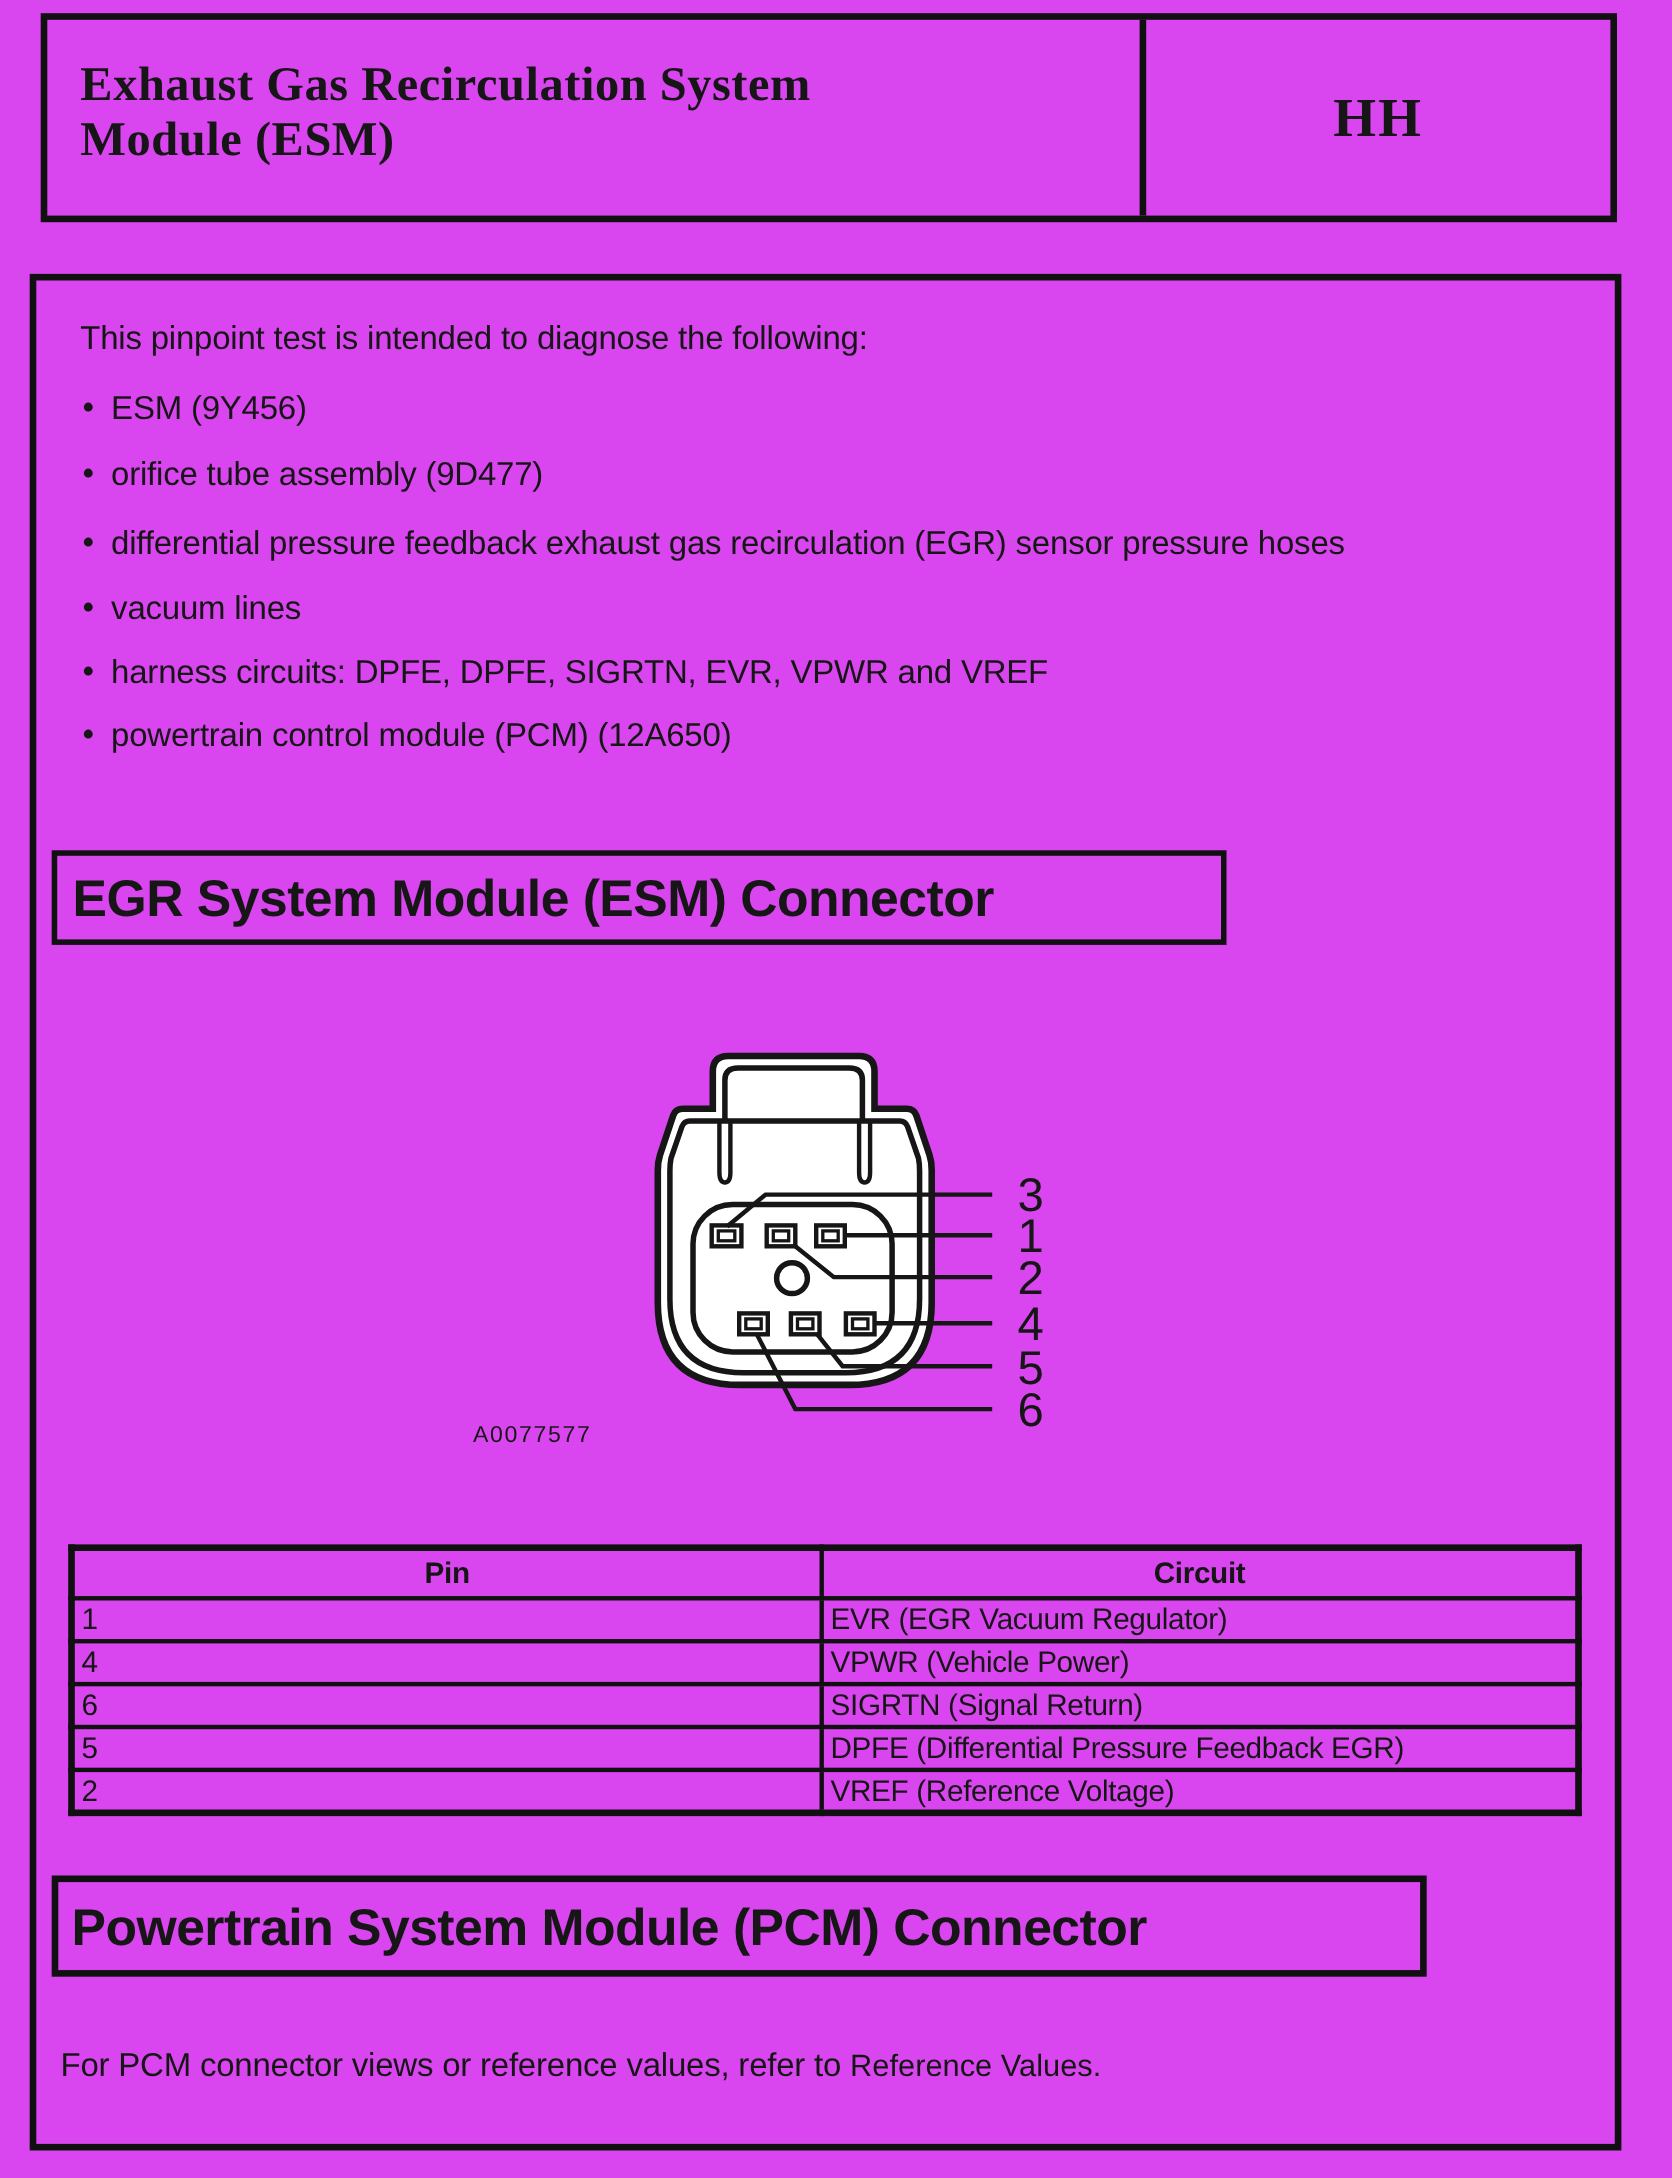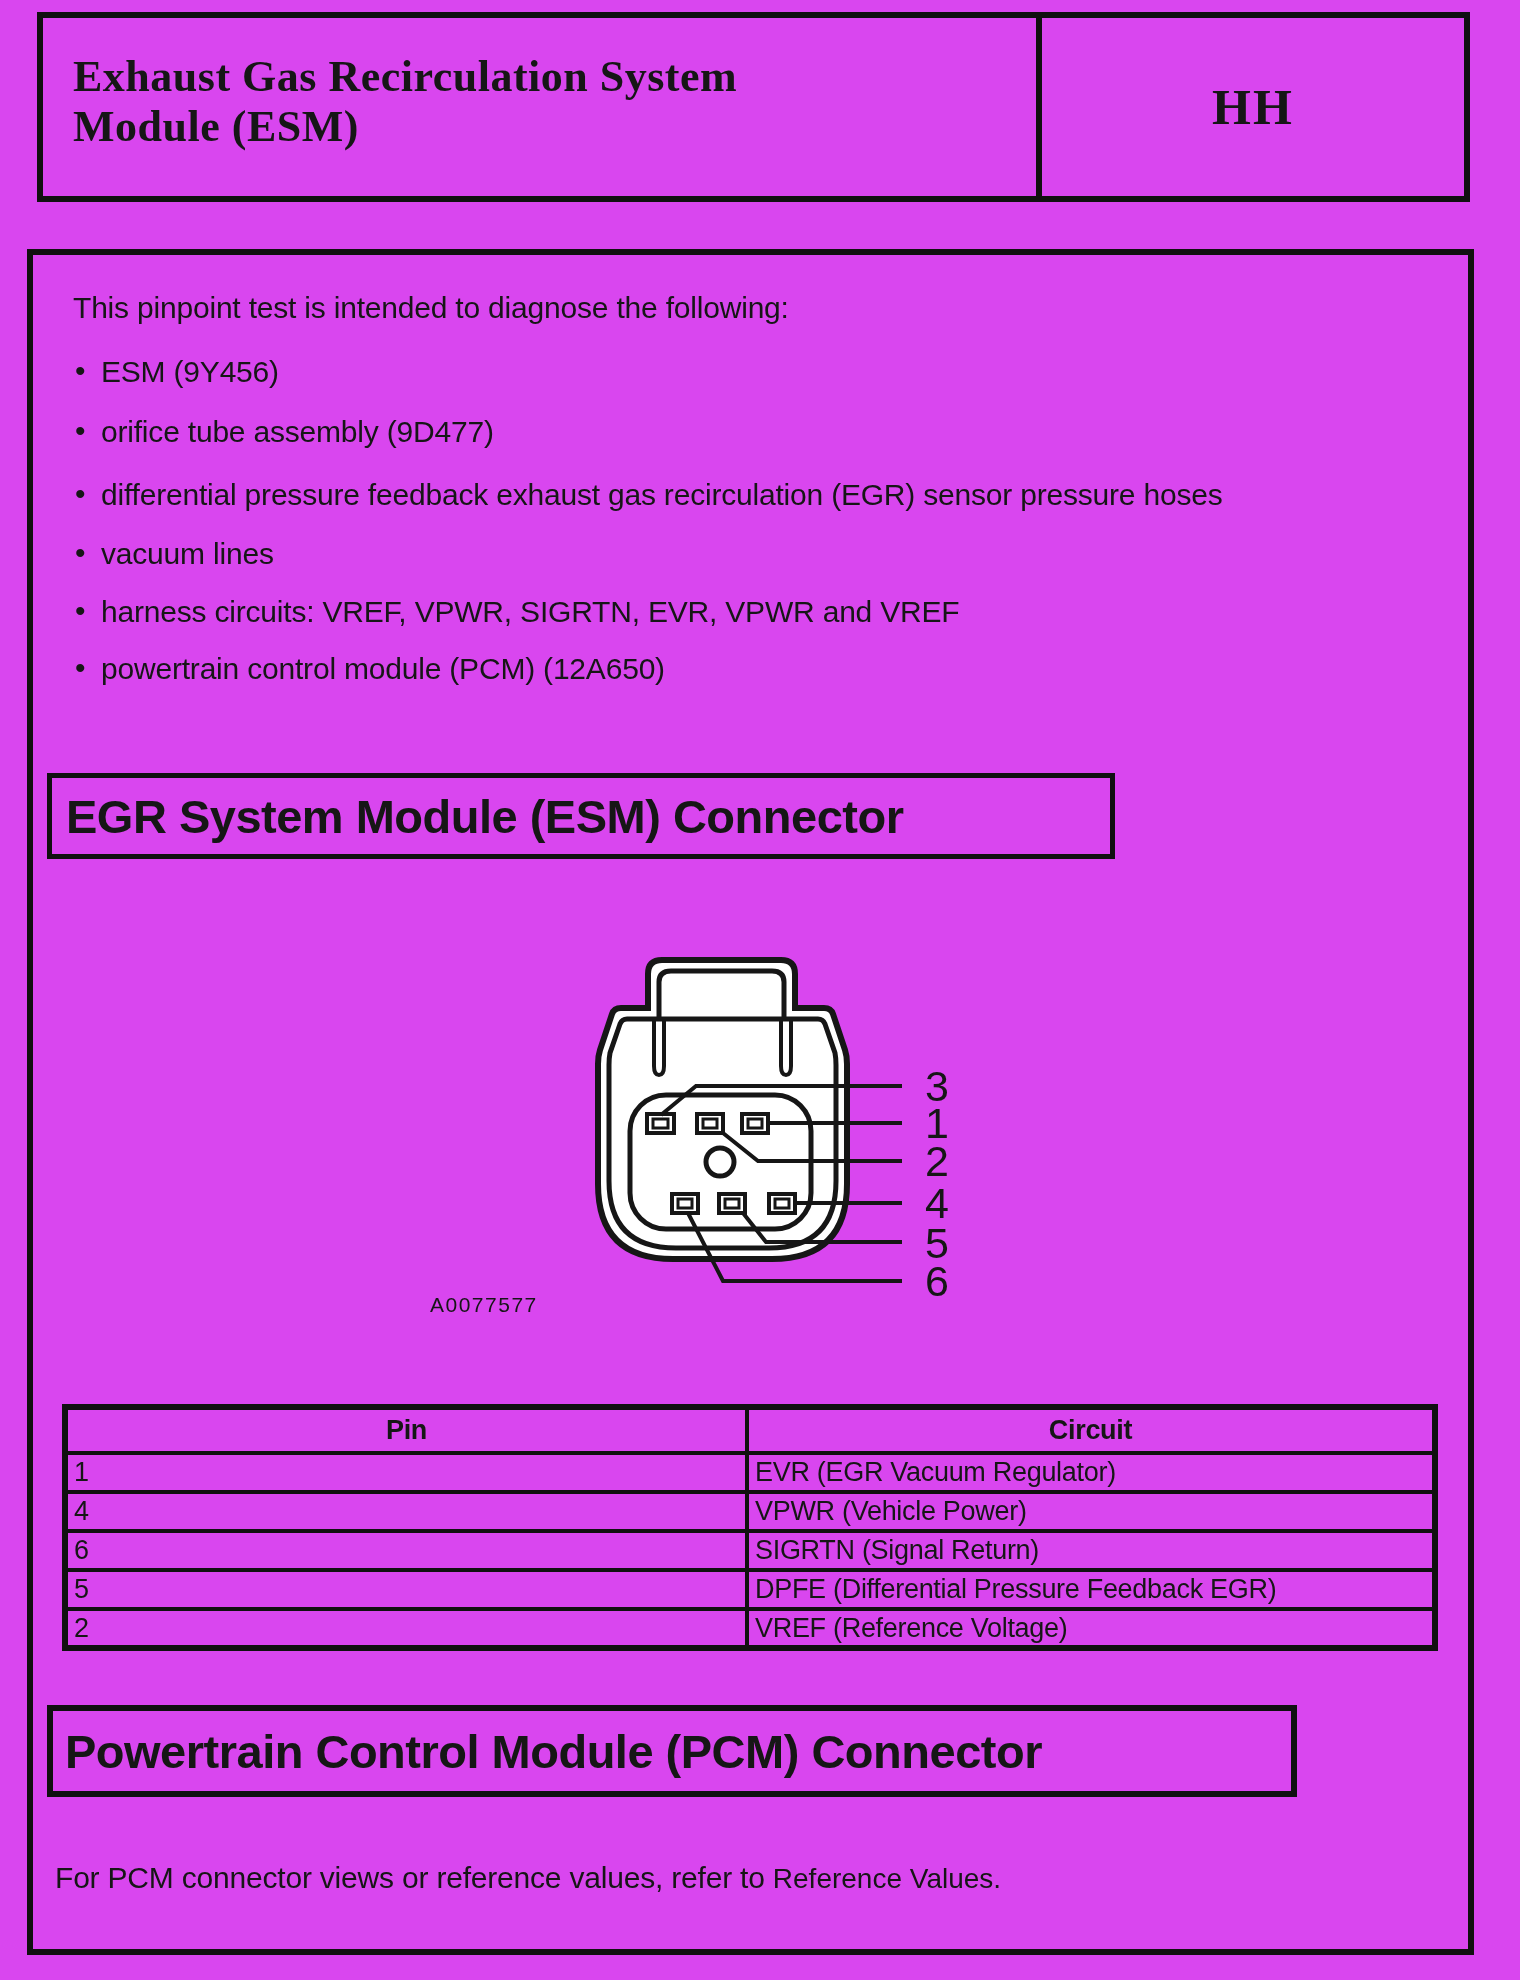--- a/index.html
+++ b/index.html
@@ -116,21 +116,21 @@
   </div>
 
   <div class="main">
 
     <div class="lead">This pinpoint test is intended to diagnose the following:</div>
 
     <div class="bullet b0">ESM (9Y456)</div>
     <div class="bullet b1">orifice tube assembly (9D477)</div>
     <div class="bullet b2">differential pressure feedback exhaust gas recirculation (EGR) sensor pressure hoses</div>
     <div class="bullet b3">vacuum lines</div>
-    <div class="bullet b4">harness circuits: VREF, VPWR, SIGRTN, EVR, VPWR and VREF</div>
+    <div class="bullet b4">harness circuits: DPFE, DPFE, SIGRTN, EVR, VPWR and VREF</div>
     <div class="bullet b5">powertrain control module (PCM) (12A650)</div>
 
     <div class="section-box sec-esm">EGR System Module (ESM) Connector</div>
 
     <div class="figure-wrap">
       <svg viewBox="0 0 560 380" width="560" height="380">
 
         <path class="ink-fill-white" stroke-width="6" d="M 208,78 V 44 Q 208,30 222,30 H 341 Q 355,30 355,44 V 78 H 384 Q 391,78 393,84 L 405,120 Q 407,126 407,134 V 254 Q 407,329 332,329 H 233 Q 158,329 158,254 V 134 Q 158,126 160,120 L 172,84 Q 174,78 181,78 Z"></path>
 
         <path class="ink-line" stroke-width="5" d="M 187,89 H 378 Q 383,89 385,94 L 395,123 Q 396,128 396,135 V 251 Q 396,318 329,318 H 236 Q 169,318 169,251 V 135 Q 169,128 170,123 L 180,94 Q 182,89 187,89 Z"></path>
@@ -202,20 +202,20 @@
             <td>DPFE (Differential Pressure Feedback EGR)</td>
           </tr>
           <tr>
             <td>2</td>
             <td>VREF (Reference Voltage)</td>
           </tr>
         </tbody>
       </table>
     </div>
 
-    <div class="section-box sec-pcm">Powertrain Control Module (PCM) Connector</div>
+    <div class="section-box sec-pcm">Powertrain System Module (PCM) Connector</div>
 
     <div class="note">
       <span>For PCM connector views or reference values, refer to </span><span class="ref">Reference Values.</span>
     </div>
 
   </div>
 </div>
 
 </body></html>

